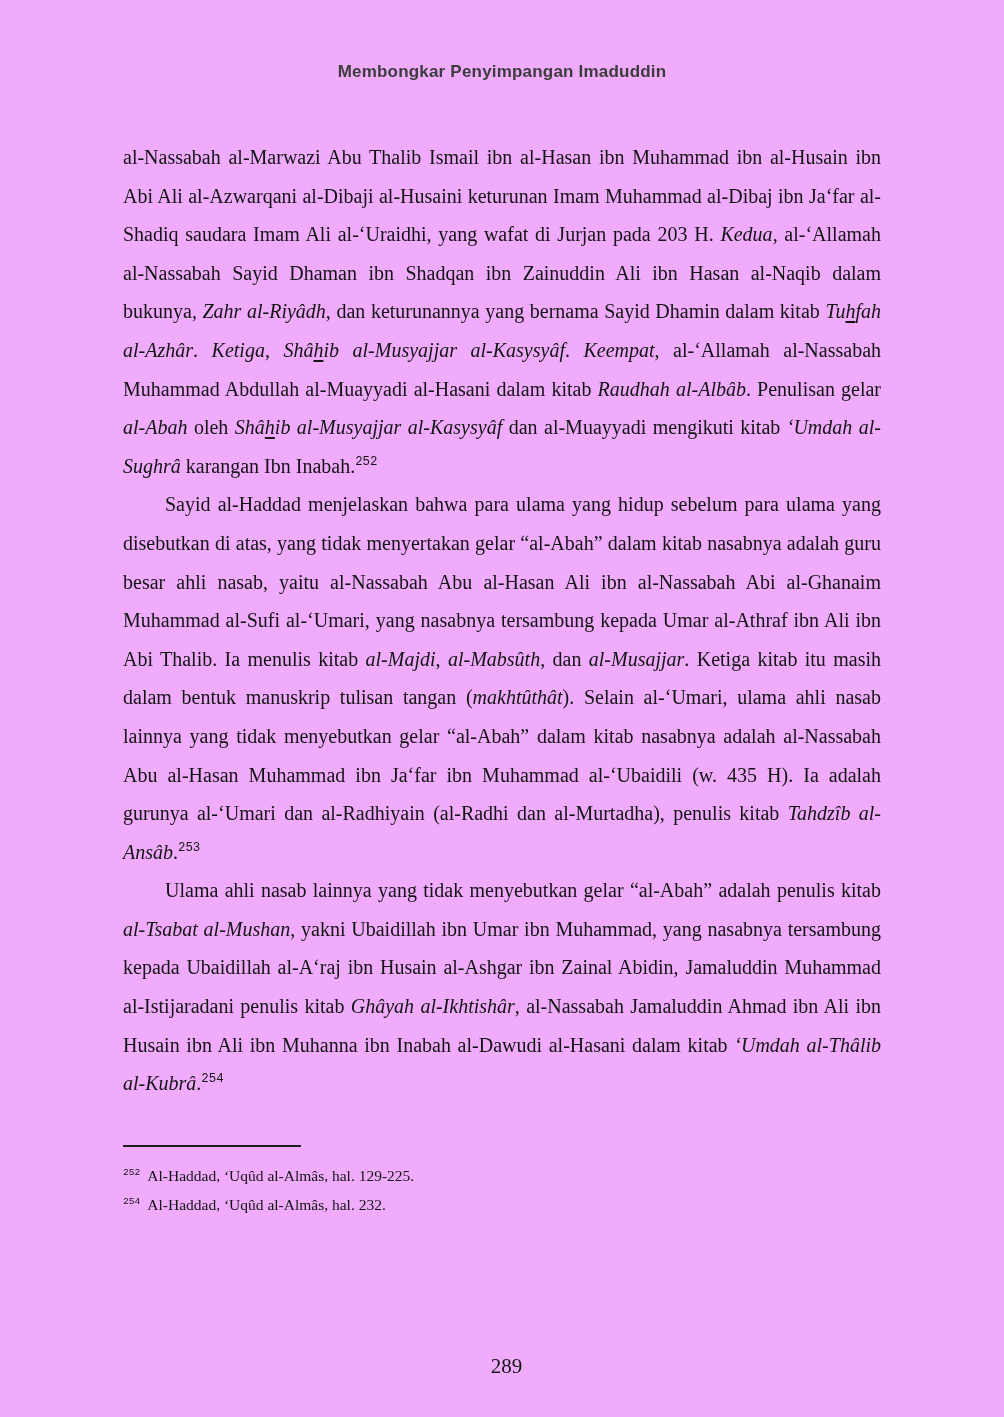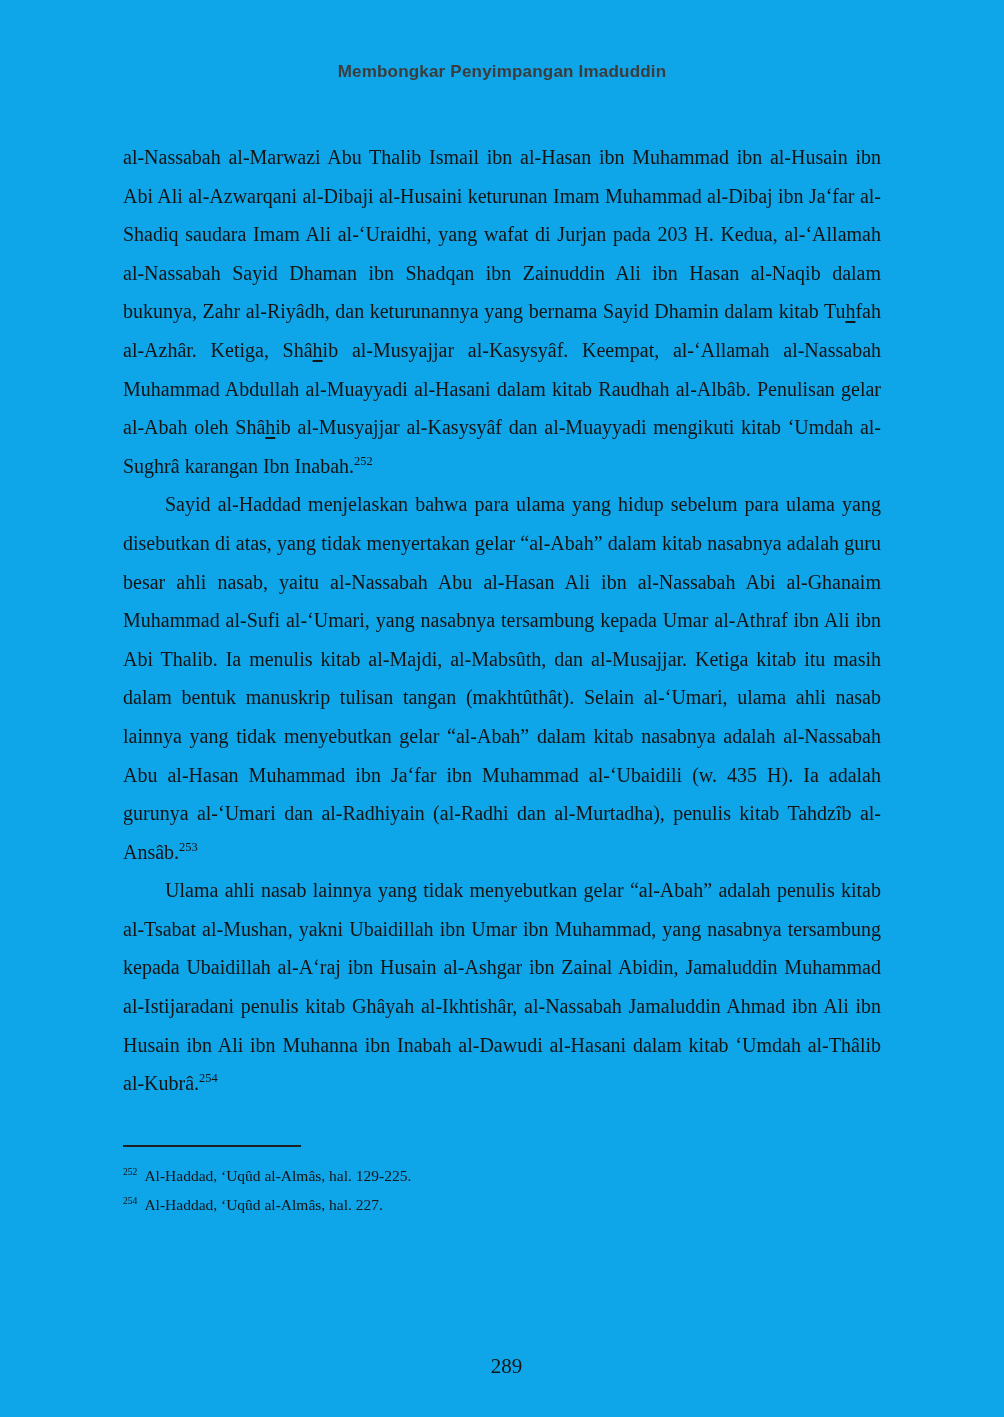--- a/index.html
+++ b/index.html
@@ -1,44 +1,44 @@
 <!DOCTYPE html>
 <html><head>
 <meta charset="utf-8">
 <style>
   html,body{margin:0;padding:0;background:#ffffff;}
   .page{
-    width:1004px;height:1417px;background:#0ea5e9;position:relative;
+    width:1004px;height:1417px;background:#f0abfc;position:relative;
     font-family:"Liberation Serif",serif;color:#161616;box-sizing:border-box;
     overflow:hidden;
   }
   .running-header{
     padding-top:62px;text-align:center;
     font-family:"Liberation Sans",sans-serif;
     font-size:17px;font-weight:600;color:#3c3c3c;letter-spacing:.2px;
   }
   .content{width:758px;margin:56px auto 0;}
   .content p{
     margin:0;font-size:20px;line-height:38.6px;
     text-align:justify;text-justify:inter-word;color:#141414;
   }
   .content p.indented{text-indent:42px;}
-  sup{font-size:62%;line-height:0;vertical-align:super;}
+  sup{font-size:62%;line-height:0;vertical-align:super;font-family:Liberation Mono, monospace;}
   .footnote-rule{
     width:178px;border:none;border-top:2px solid #1f1f1f;
     margin:42px 0 14px 0;
   }
   .footnotes{margin-top:2px;}
   .footnote{font-size:15.5px;line-height:29.5px;color:#141414;}
   .footnote .fn-num{margin-right:7px;}
   .page-number{
     position:absolute;left:9px;right:0;bottom:38px;text-align:center;
     font-size:21px;color:#141414;
   }
-  .run-i{}
+  .run-i{font-style:italic;}
   .run-u{text-decoration:underline;text-underline-offset:3px;}
 </style>
 </head>
 <body>
 
 <div class="page">
 
   <div class="running-header">Membongkar Penyimpangan Imaduddin</div>
 
   <div class="content">
@@ -49,21 +49,21 @@
 
     <p class="indented"><span>Ulama ahli nasab lainnya yang tidak menyebutkan gelar “al-Abah” adalah penulis kitab </span><span class="run-i">al-Tsabat al-Mushan</span><span>, yakni Ubaidillah ibn Umar ibn Muhammad, yang nasabnya tersambung kepada Ubaidillah al-A‘raj ibn Husain al-Ashgar ibn Zainal Abidin, Jamaluddin Muhammad al-Istijaradani penulis kitab </span><span class="run-i">Ghâyah al-Ikhtishâr</span><span>, al-Nassabah Jamaluddin Ahmad ibn Ali ibn Husain ibn Ali ibn Muhanna ibn Inabah al-Dawudi al-Hasani dalam kitab </span><span class="run-i">‘Umdah al-Thâlib al-Kubrâ</span><span>.</span><sup>254</sup></p>
 
     <hr class="footnote-rule">
 
     <div class="footnotes">
       <div class="footnote">
         <sup class="fn-num">252</sup><span>Al-Haddad, ‘Uqûd al-Almâs, hal. 129-225.</span>
       </div>
       <div class="footnote">
-        <sup class="fn-num">254</sup><span>Al-Haddad, ‘Uqûd al-Almâs, hal. 227.</span>
+        <sup class="fn-num">254</sup><span>Al-Haddad, ‘Uqûd al-Almâs, hal. 232.</span>
       </div>
     </div>
 
   </div>
 
   <div class="page-number">289</div>
 
 </div>
 
 </body></html>

